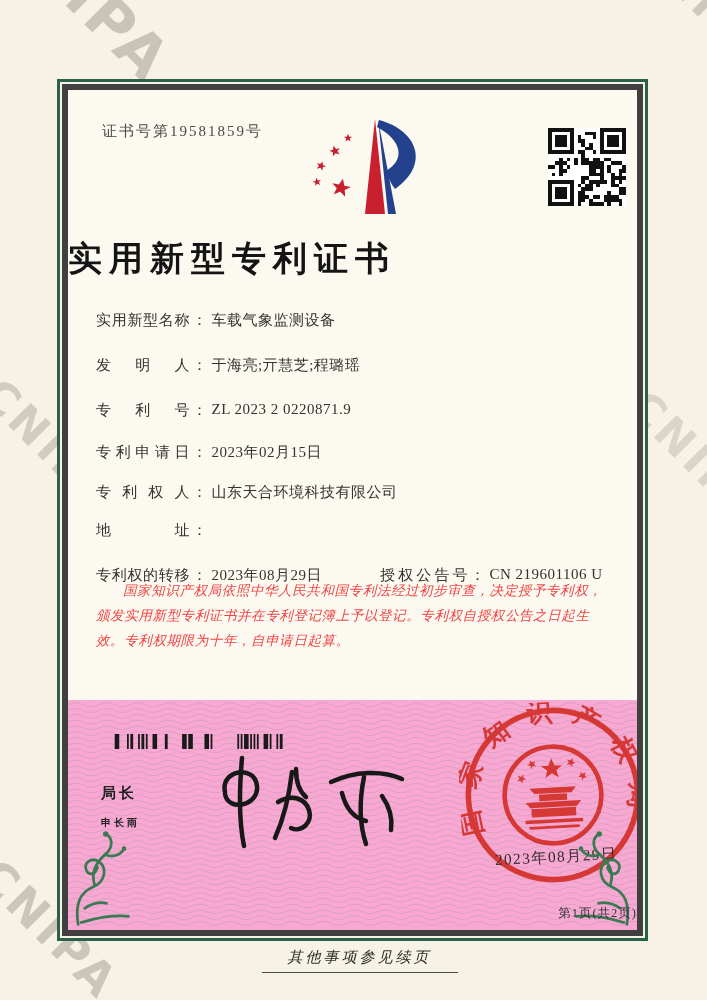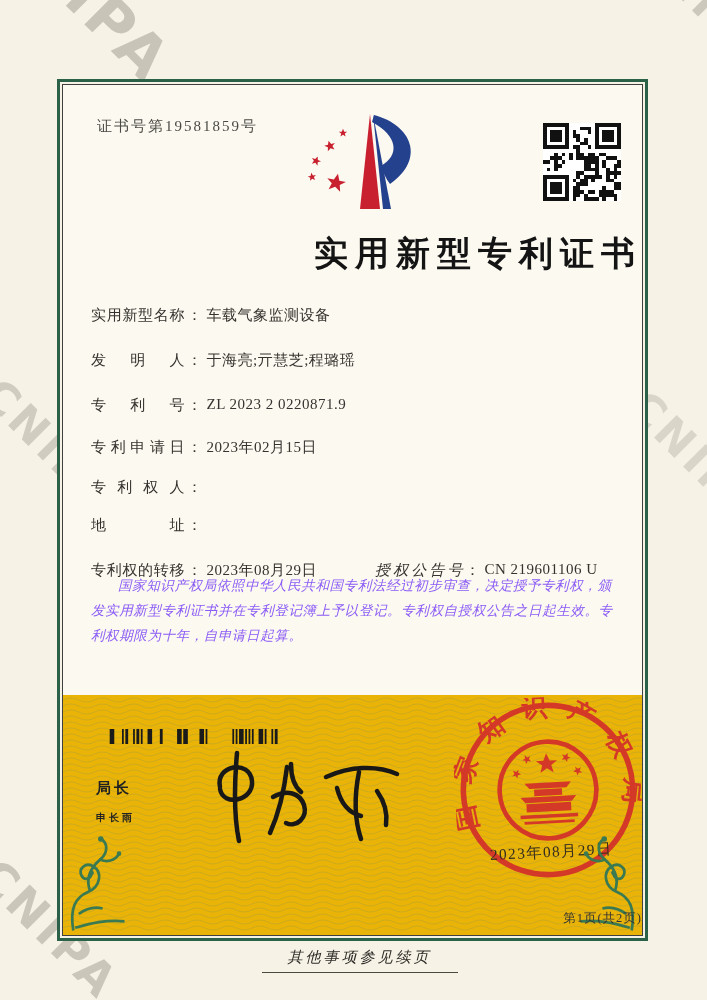--- a/index.html
+++ b/index.html
@@ -6,45 +6,45 @@
   body { background:#e8e4d8; font-family:"Liberation Serif", serif; }
   .page { position:relative; width:707px; height:1000px; background:#f6f2e6; overflow:hidden; margin:0 auto; }
 
   
   .wm { position:absolute; font-family:"DejaVu Sans", sans-serif; font-weight:bold;
         color:#8a8678; transform:rotate(45deg); transform-origin:center; letter-spacing:4px; pointer-events:none; }
 
   
   .cert { position:absolute; left:57px; top:79px; width:591px; height:862px;
           border:3px solid #2b6148; padding:2px; background:#f6f2e6; }
-  .cert-inner { position:relative; width:100%; height:100%; border:1px solid #404040; background:#fcf9f0; overflow:hidden; }
+  .cert-inner { position:relative; width:100%; height:100%; border:6px solid #404040; background:#fcf9f0; overflow:hidden; }
 
   .cert-no { position:absolute; left:34px; top:32px; font-size:15px; color:#4a4a46; letter-spacing:2px; }
 
   .logo { position:absolute; left:222px; top:24px; width:152px; height:106px; }
   .qr   { position:absolute; left:480px; top:38px; width:78px; height:78px; background:#fff; }
 
-  .title { position:absolute; top:146px; left:0; width:100%; text-align:right;
+  .title { position:absolute; top:146px; left:0; width:100%; text-align:left;
            font-size:34px; font-weight:bold; color:#141414; letter-spacing:7px; }
 
   .frow { position:absolute; left:28px; display:flex; align-items:flex-start;
           font-size:15px; color:#35332f; letter-spacing:.5px;margin-top:20px; }
   .flabel { display:inline-block; width:94px; text-align:justify; text-align-last:justify; }
-  .flabel2 { display:inline-block; width:88px; text-align:justify; text-align-last:justify;font-style:italic; }
+  .flabel2 { display:inline-block; width:88px; text-align:justify; text-align-last:justify; }
   .fcolon { display:inline-block; margin:0 4px 0 2px; }
   .fvalue { display:inline-block; }
   .addr-value { width:420px; line-height:1.55; }
   .pair2 { display:flex; margin-left:58px; }
 
   .paras { position:absolute; left:28px; right:24px; top:489px; font-size:13.5px;
-           font-style:italic; color:#8b5cf6; line-height:1.85; letter-spacing:.6px; }
+           font-style:italic; color:#ef4444; line-height:1.85; letter-spacing:.6px; }
   .paras p { text-indent:2em; margin-bottom:7px; }
 
   
-  .band { position:absolute; left:0; right:0; bottom:0; top:610px; background:#eab308; }
+  .band { position:absolute; left:0; right:0; bottom:0; top:610px; background:#f9a8d4; }
   .band .gpattern { position:absolute; inset:0; width:100%; height:100%; }
   .barcode { position:absolute; left:40px; top:34px; width:176px; height:15px; }
   .barcode svg { width:100%; height:100%; }
   .sig-title { position:absolute; left:33px; top:84px;  font-family:"DejaVu Sans", sans-serif; font-weight:600; font-size:15px; color:#222; letter-spacing:3px; }
   .sig-name  { position:absolute; left:33px; top:116px; font-family:"DejaVu Sans", sans-serif; font-weight:600; font-size:10px; color:#222; letter-spacing:3px; }
   .signature { position:absolute; left:127px; top:52px; width:218px; height:100px; }
   .seal { position:absolute; left:392px; top:2px; width:186px; height:186px; opacity:.93; transform:rotate(-3deg); }
   .flourish { position:absolute; bottom:2px; width:64px; height:102px; }
   .fl-l { left:3px; }
   .fl-r { right:3px; transform:scaleX(-1); }
@@ -239,20 +239,21 @@
         <span class="fvalue">ZL 2023 2 0220871.9</span>
       </div>
       <div class="frow" style="top:333px">
         <span class="flabel">专利申请日</span>
         <span class="fcolon">：</span>
         <span class="fvalue">2023年02月15日</span>
       </div>
       <div class="frow" style="top:373px">
         <span class="flabel">专利权人</span>
         <span class="fcolon">：</span>
+        <span class="fvalue">山东天合环境科技有限公司</span>
       </div>
       <div class="frow" style="top:411px">
         <span class="flabel">地址</span>
         <span class="fcolon">：</span>
       </div>
       <div class="frow" style="top:456px">
         <span class="flabel">专利权的转移</span>
         <span class="fcolon">：</span>
         <span class="fvalue">2023年08月29日</span>
         <span class="pair2">

